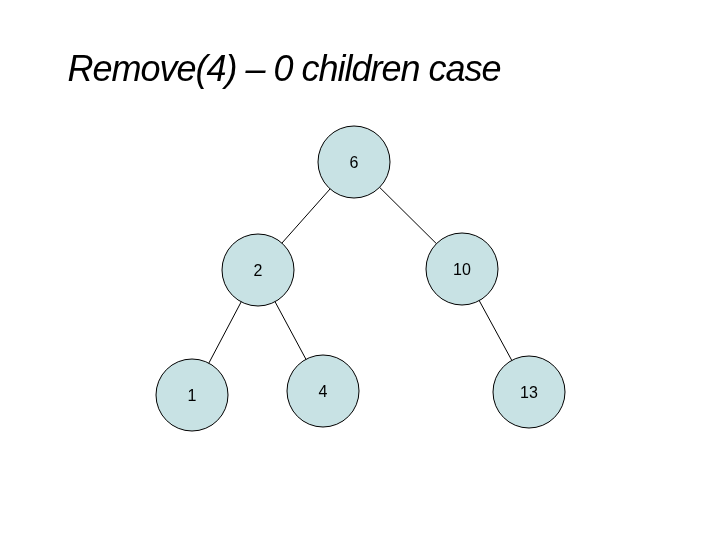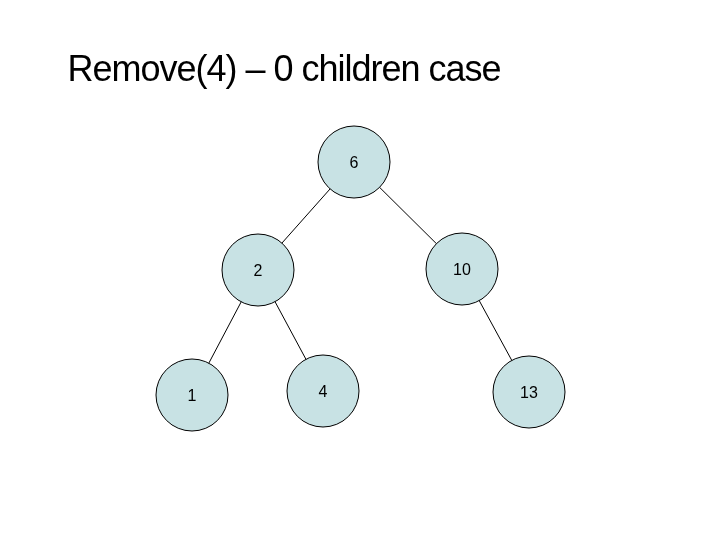--- a/index.html
+++ b/index.html
@@ -19,20 +19,21 @@
     position: absolute;
     top: 47px;
     left: 0;
     width: 568px;
     text-align: center;
     font-size: 36px;
     letter-spacing: -1px;
     line-height: 1.2;
     color: #000000;
     white-space: nowrap;
+    font-style: italic;
   }
   svg.tree {
     position: absolute;
     top: 0;
     left: 0;
   }
   .edge {
     stroke-width: 1;
     fill: none;
   }

